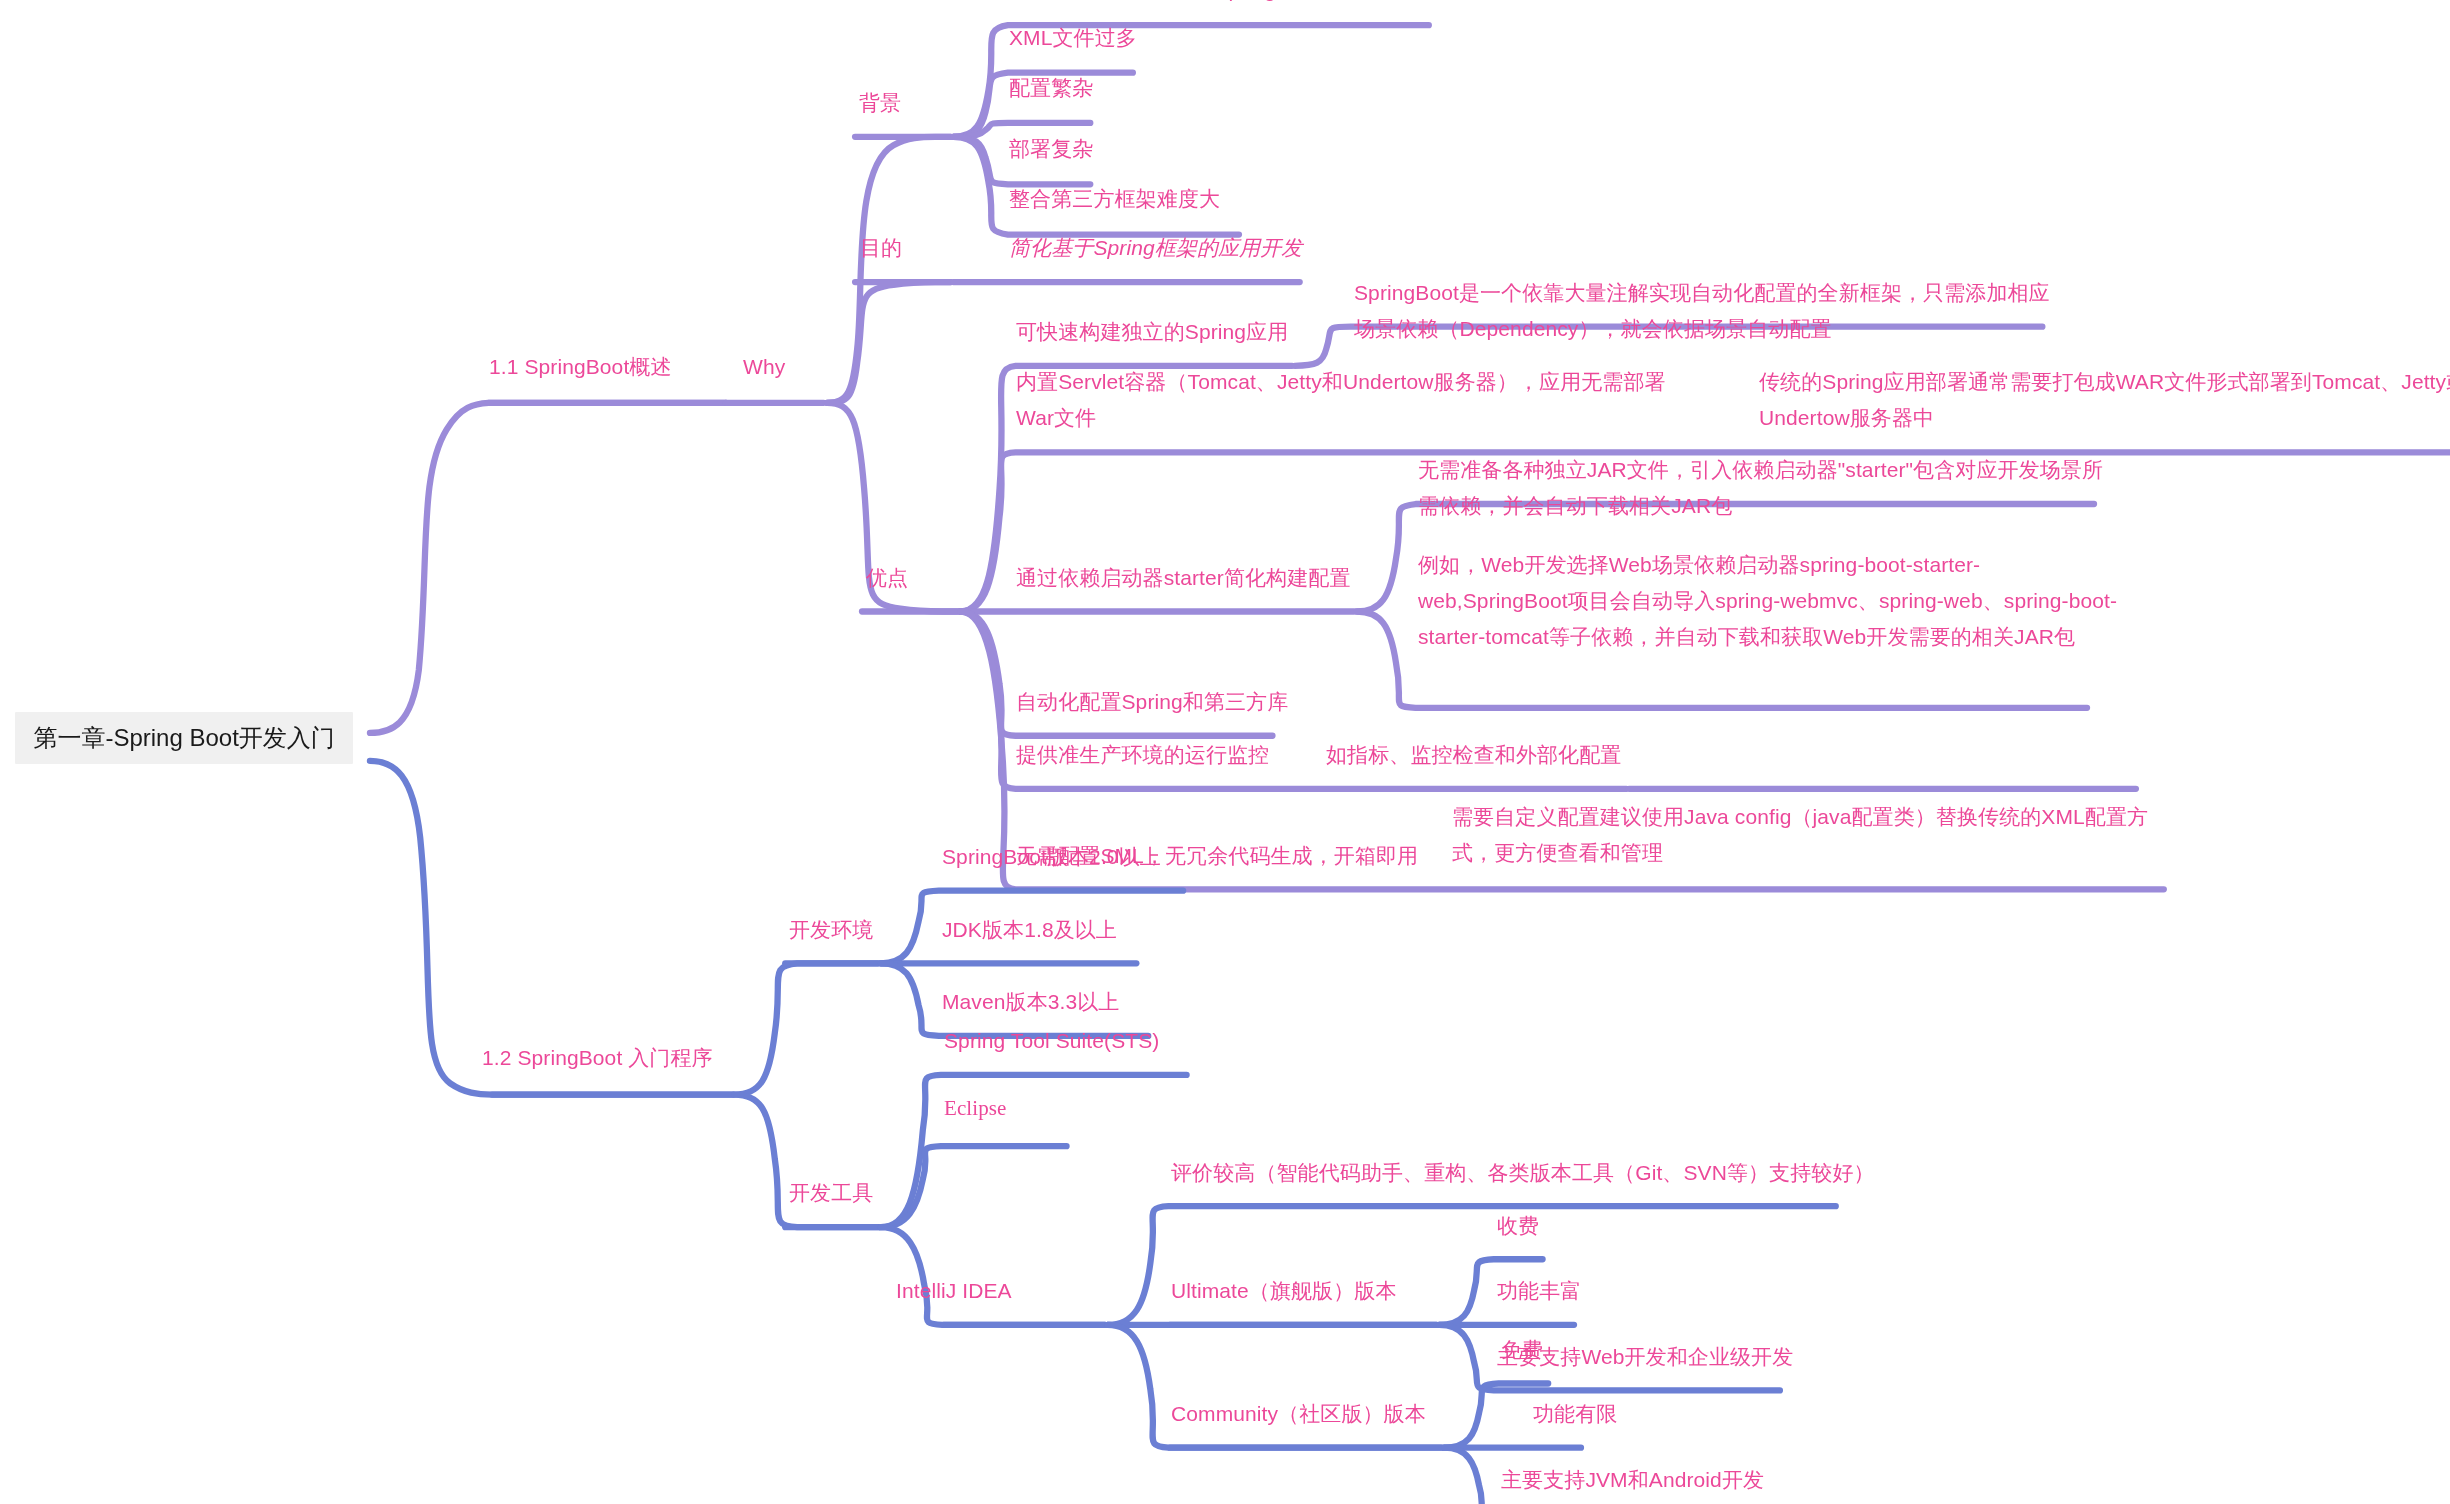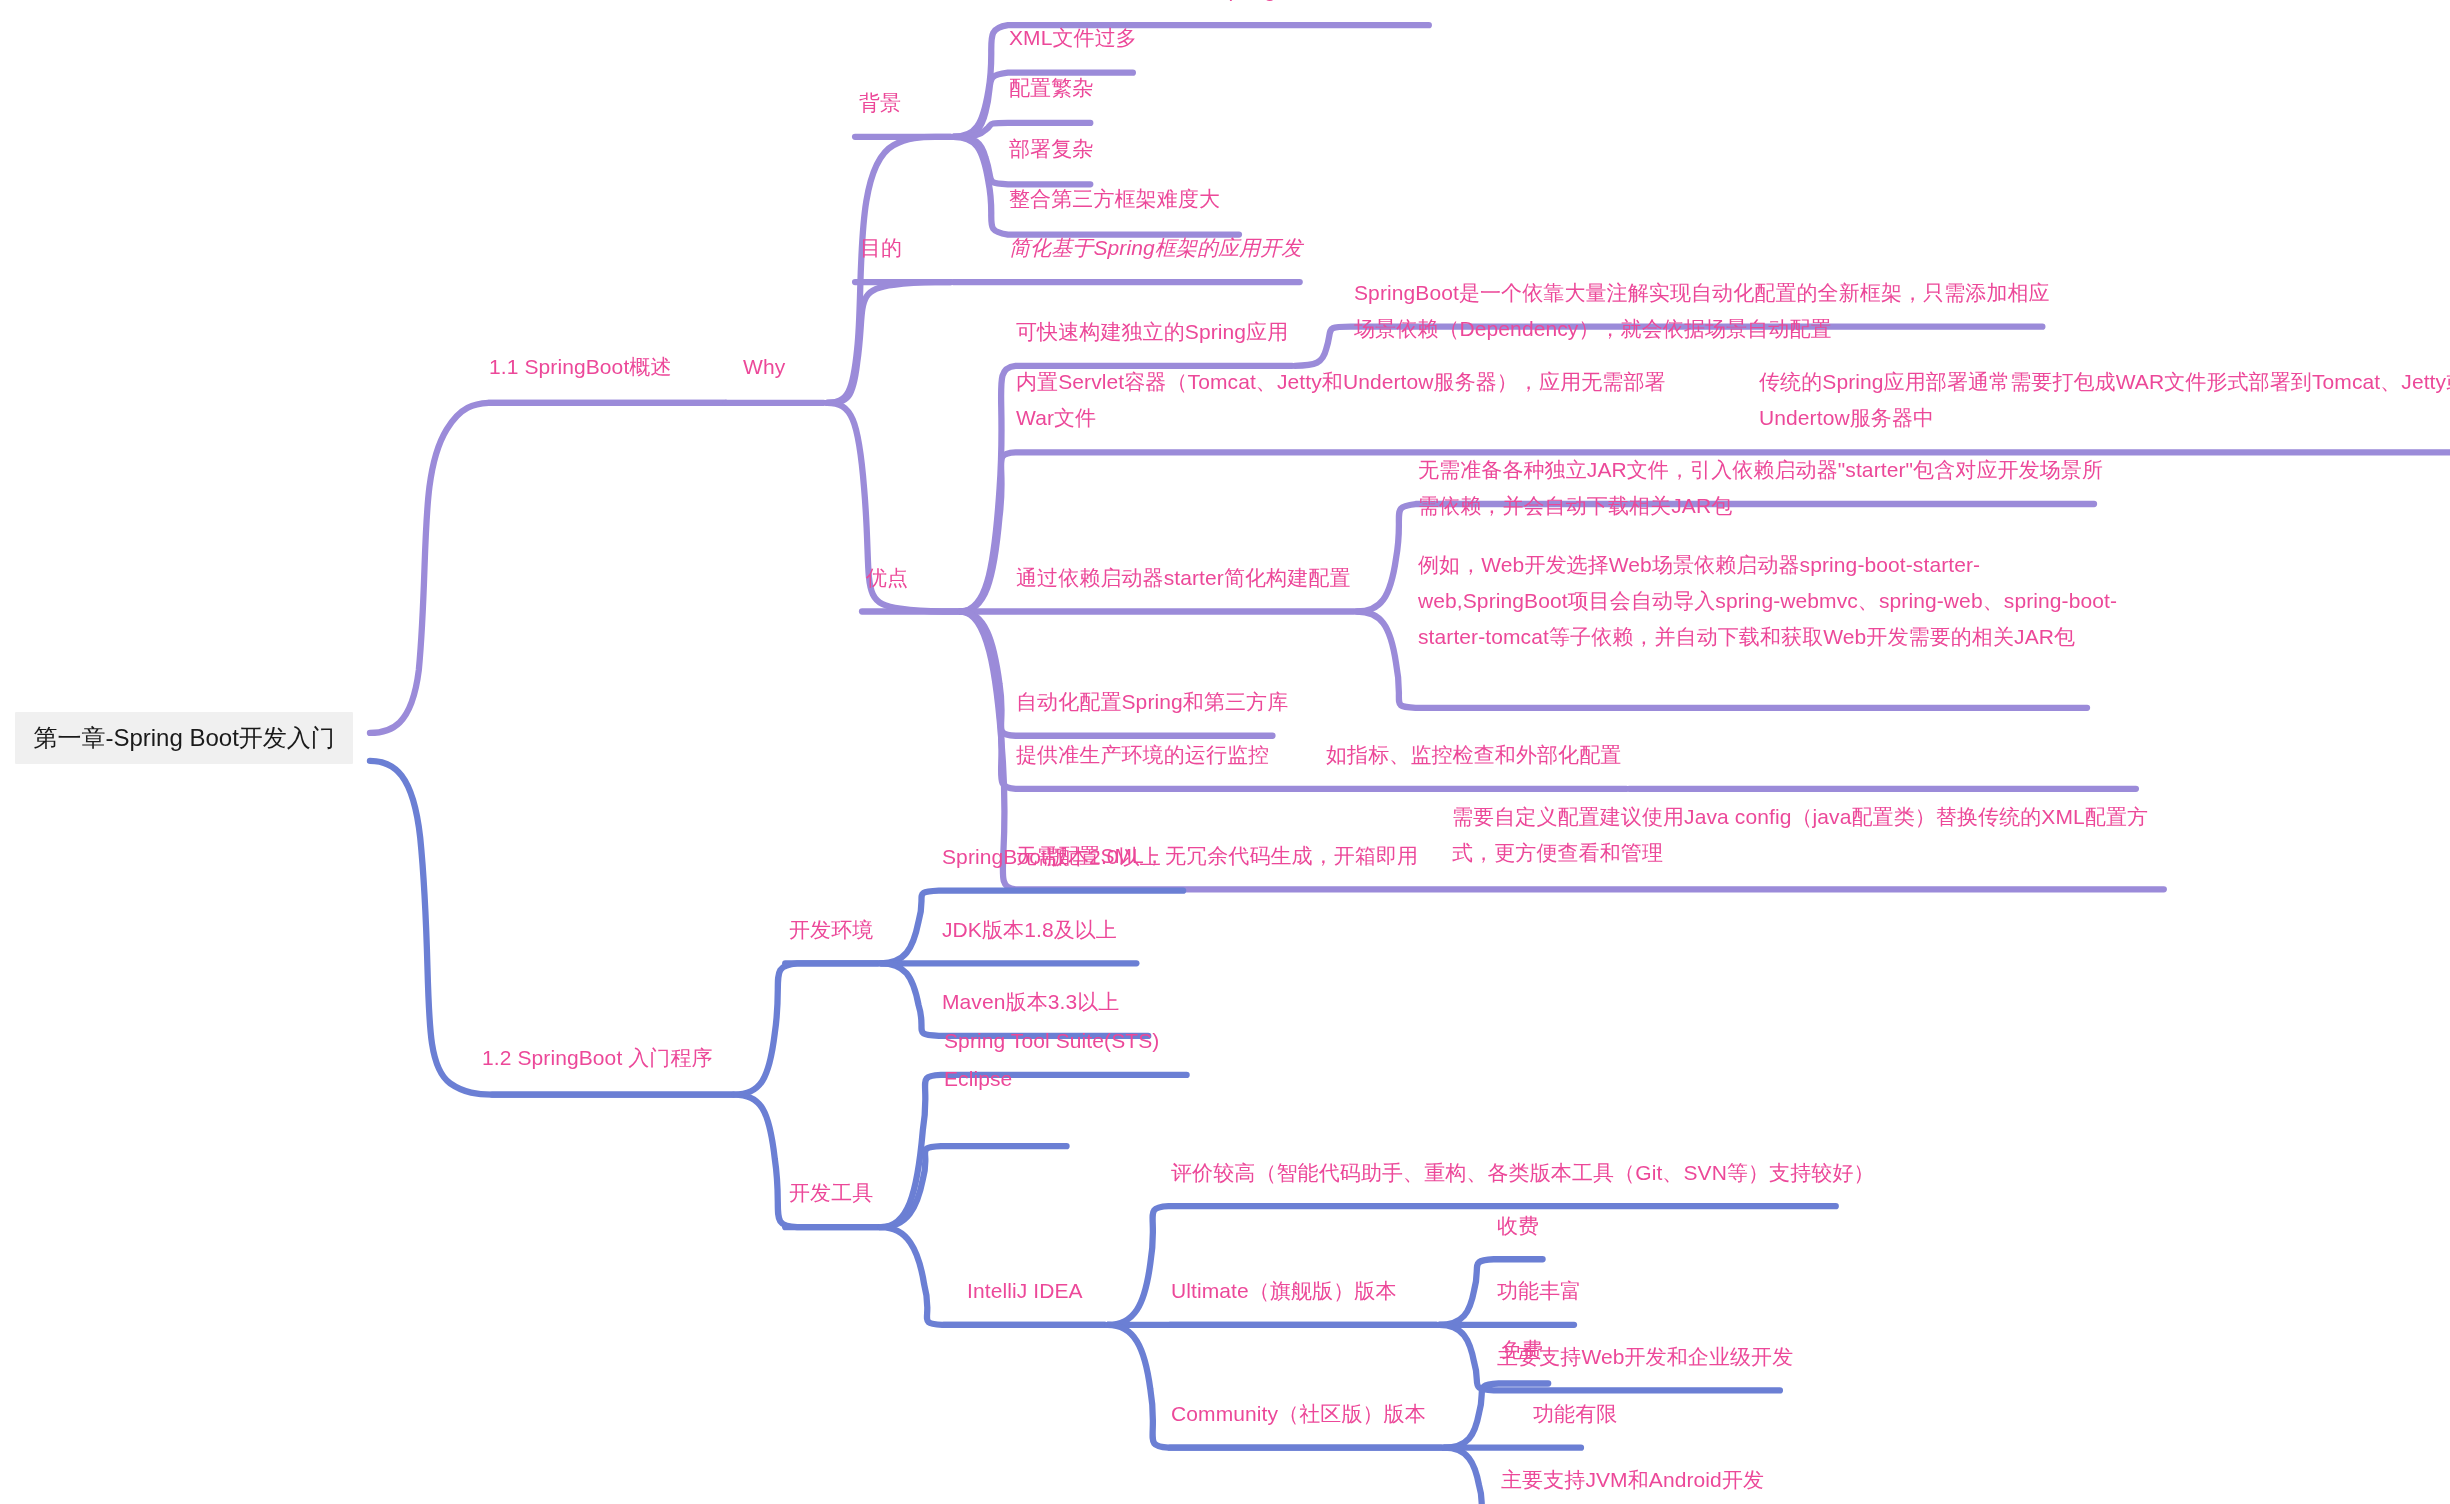--- a/index.html
+++ b/index.html
@@ -182,22 +182,22 @@
   <div class="node" style="left:482px; top:1040px;">1.2 SpringBoot 入门程序</div>
 
   <div class="node" style="left:789px; top:912px;">开发环境</div>
   <div class="node" style="left:942px; top:839px;">SpringBoot版本2.0以上</div>
   <div class="node" style="left:942px; top:912px;">JDK版本1.8及以上</div>
   <div class="node" style="left:942px; top:984px;">Maven版本3.3以上</div>
 
   <div class="node" style="left:789px; top:1175px;">开发工具</div>
 
   <div class="node" style="left:944px; top:1023px;">Spring Tool Suite(STS)</div>
-  <div class="node" style="left:944px; top:1061px;">Eclipse</div>
-  <div class="node" style="left:967px; top:1273px;">IntelliJ IDEA</div>
+  <div class="node" style="left:944px; top:1090px;font-family:Liberation Serif, serif;">Eclipse</div>
+  <div class="node" style="left:896px; top:1273px;">IntelliJ IDEA</div>
 
   <div class="node" style="left:1171px; top:1155px;">评价较高（智能代码助手、重构、各类版本工具（Git、SVN等）支持较好）</div>
 
   <div class="node" style="left:1171px; top:1273px;">Ultimate（旗舰版）版本</div>
   <div class="node" style="left:1497px; top:1208px;">收费</div>
   <div class="node" style="left:1497px; top:1273px;">功能丰富</div>
   <div class="node" style="left:1497px; top:1339px;">主要支持Web开发和企业级开发</div>
 
   <div class="node" style="left:1171px; top:1396px;">Community（社区版）版本</div>
   <div class="node" style="left:1501px; top:1332px;">免费</div>

